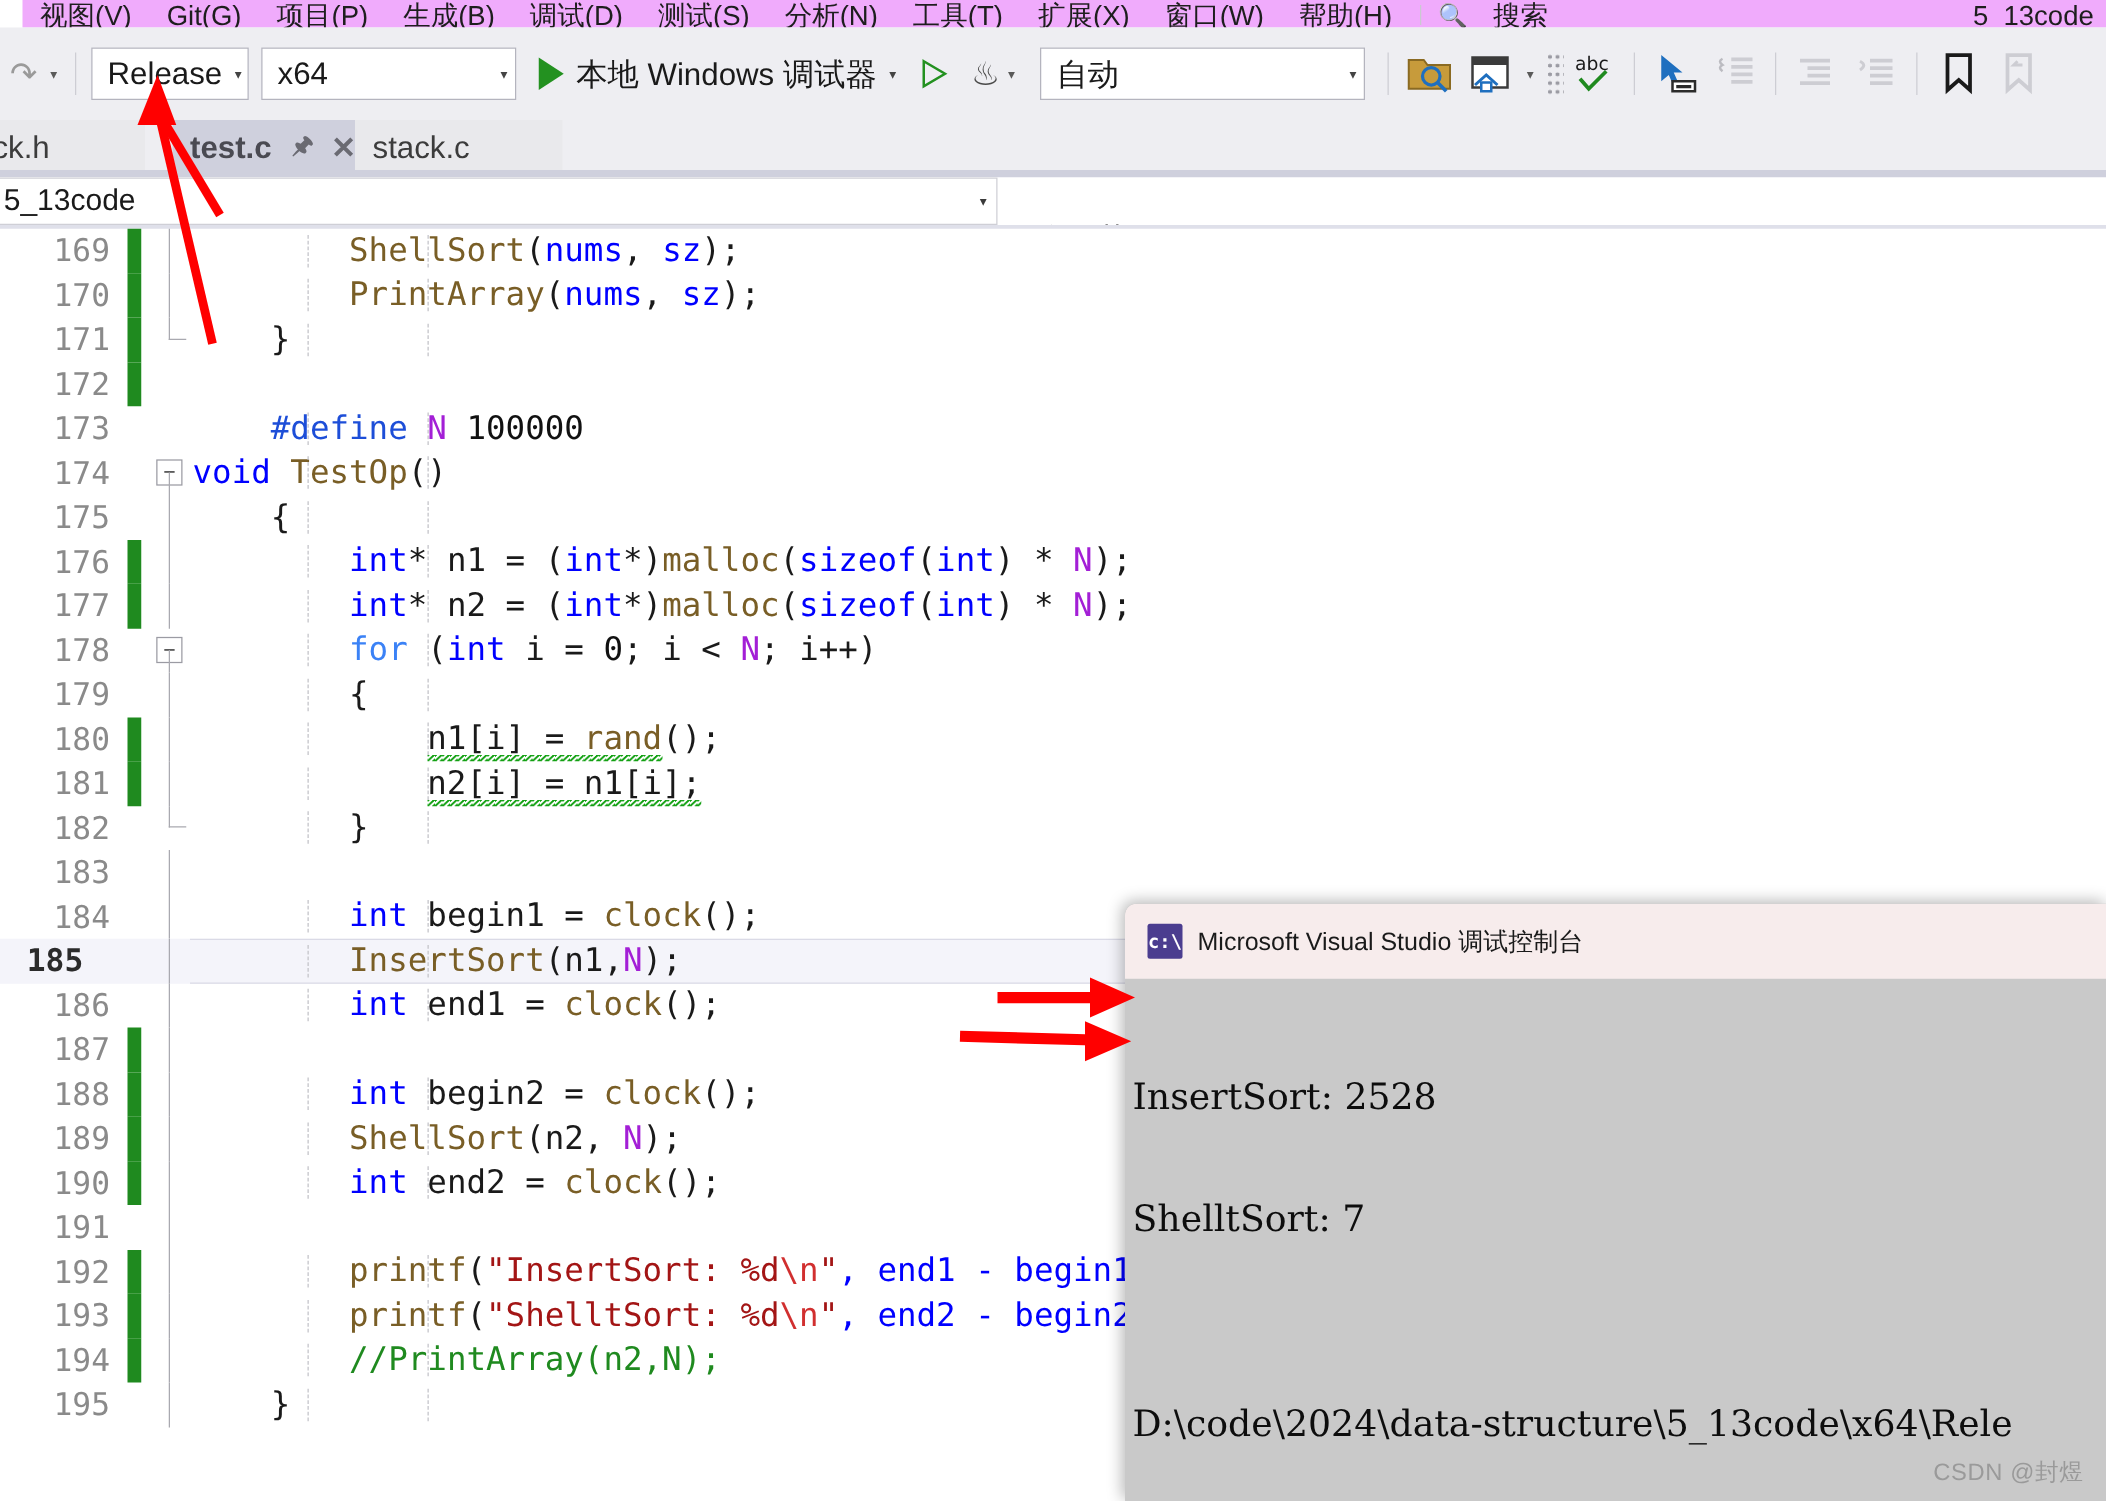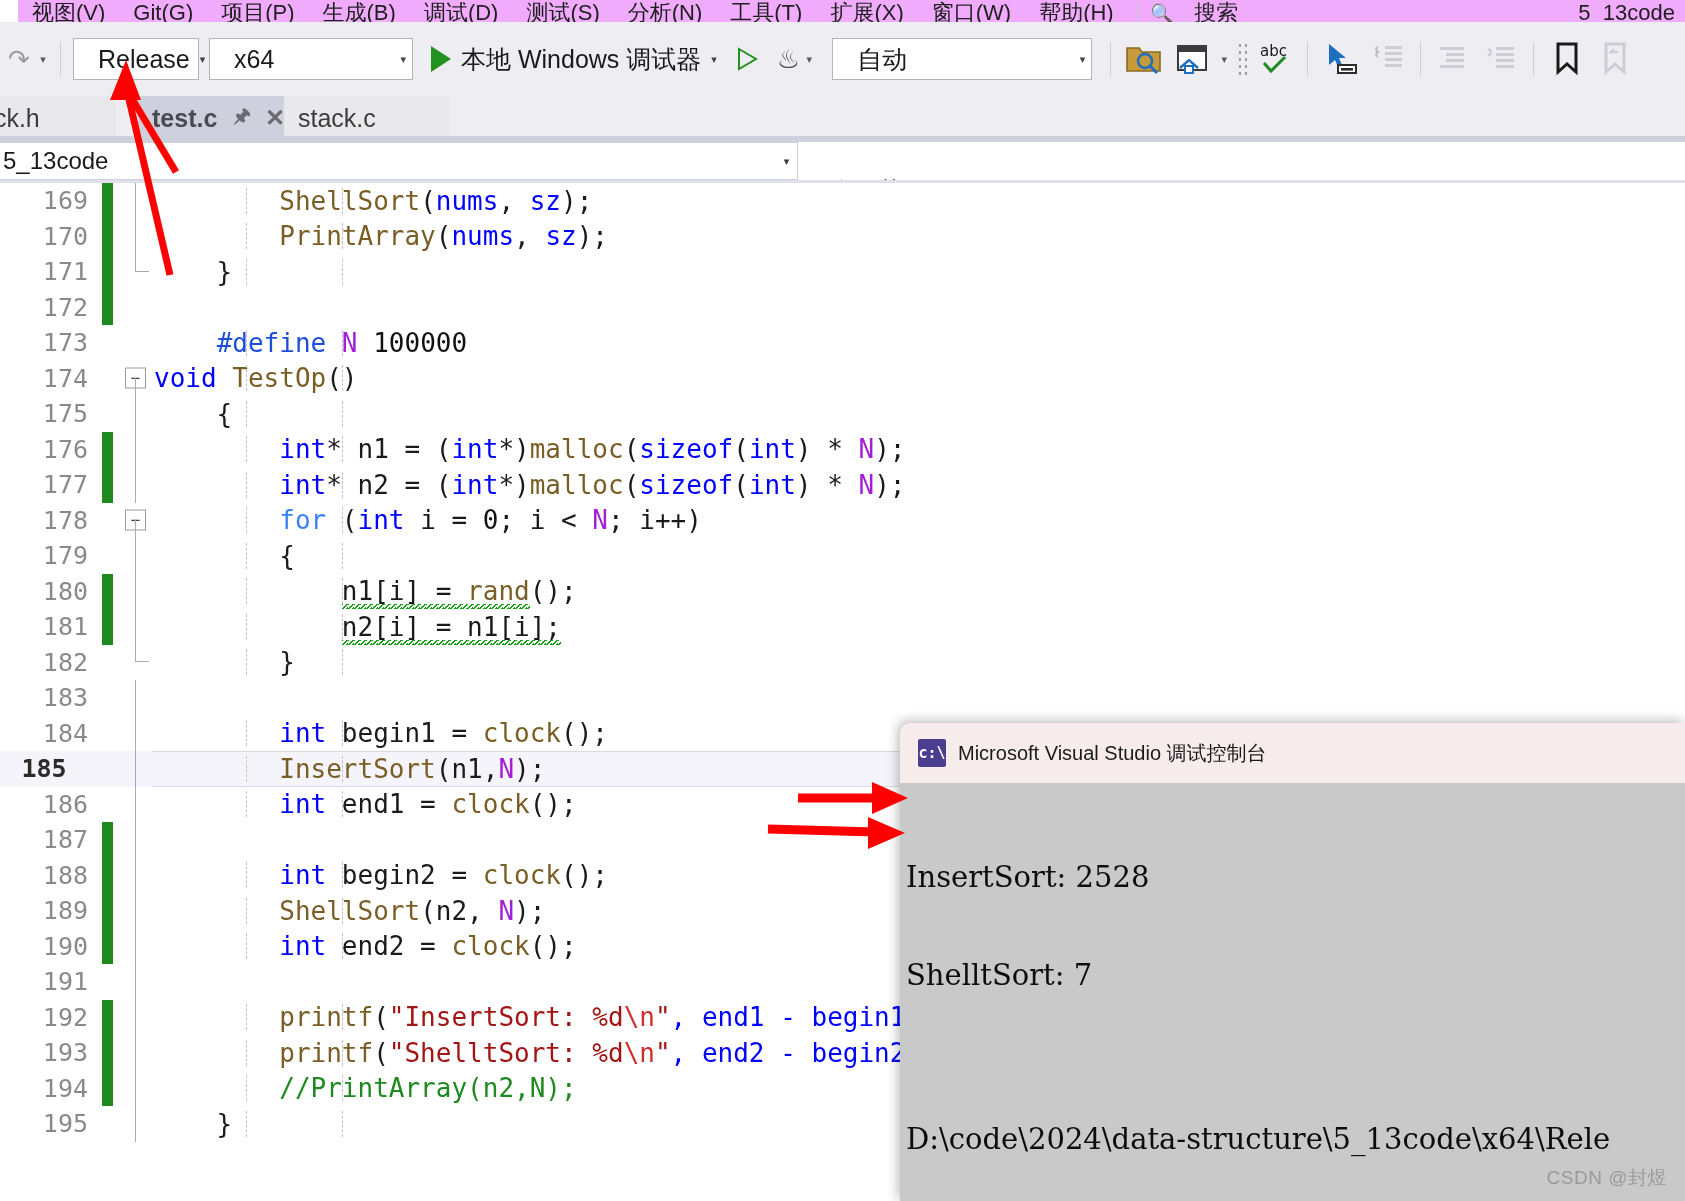--- a/index.html
+++ b/index.html
@@ -44,21 +44,21 @@
     color:#9a9a9a; font-size:26px;
   }
   .tb-caret {
     width:18px; display:flex; align-items:center; justify-content:center;
     color:#5a5a5a; font-size:11px;
   }
   .tb-div { width:1px; height:34px; background:#cdcdd4; margin:0 8px; }
 
   .combo {
     height:42px; background:#fff; border:1px solid #b4b4be;
-    display:flex; align-items:center; padding:0 6px 0 24px;
+    display:flex; align-items:center; padding:0 6px 0 12px;
     font-size:25px; color:#1a1a1a; position:relative;
   }
   .combo .lbl { flex:1; white-space:nowrap; }
   .combo .arw { font-size:11px; color:#444; margin-left:10px; }
   #combo-config { width:126px; margin-left:4px;}
   #combo-platform { width:204px; margin-left:10px;}
 
   .run-btn {
     display:flex; align-items:center; margin-left:16px; height:46px;
     padding:0 2px;

